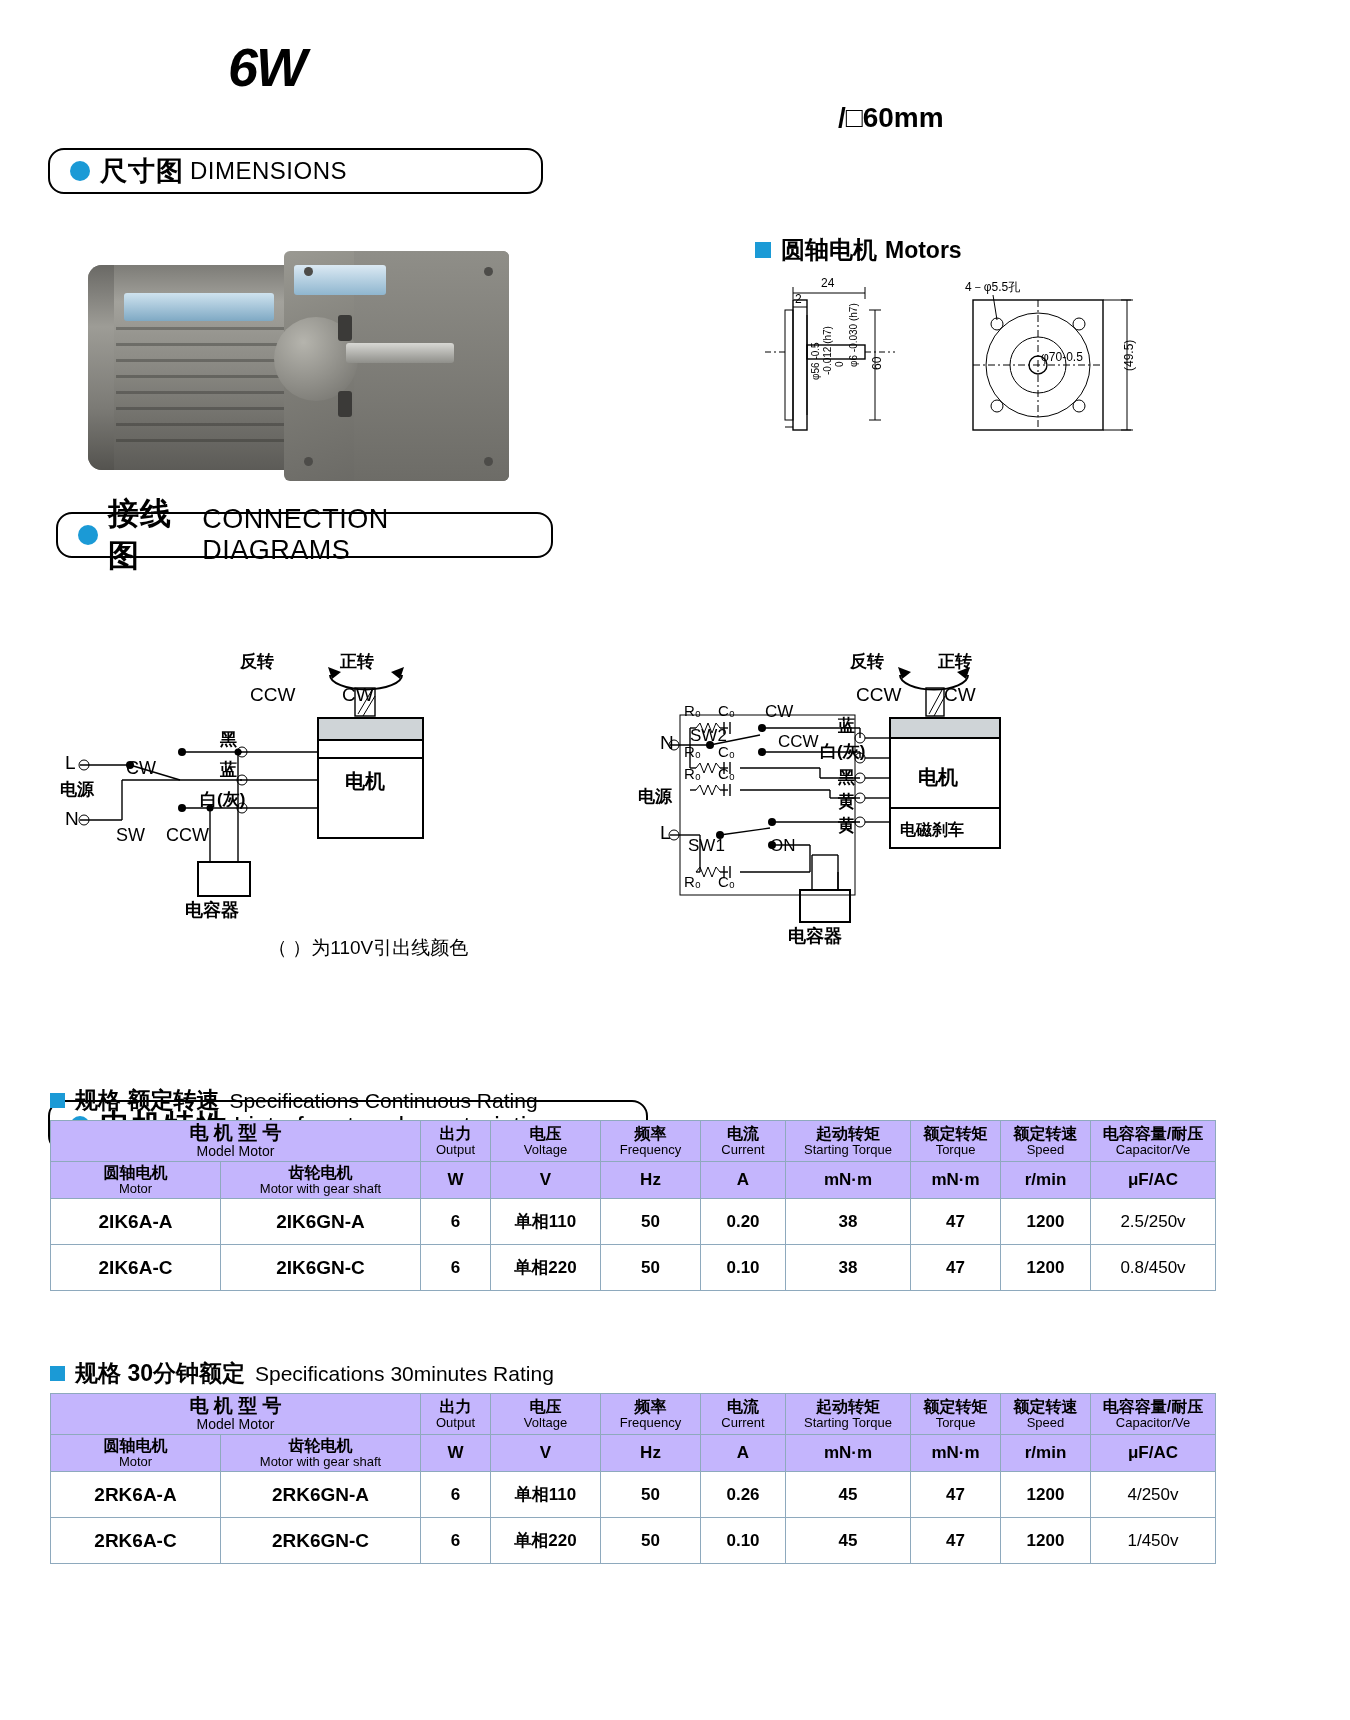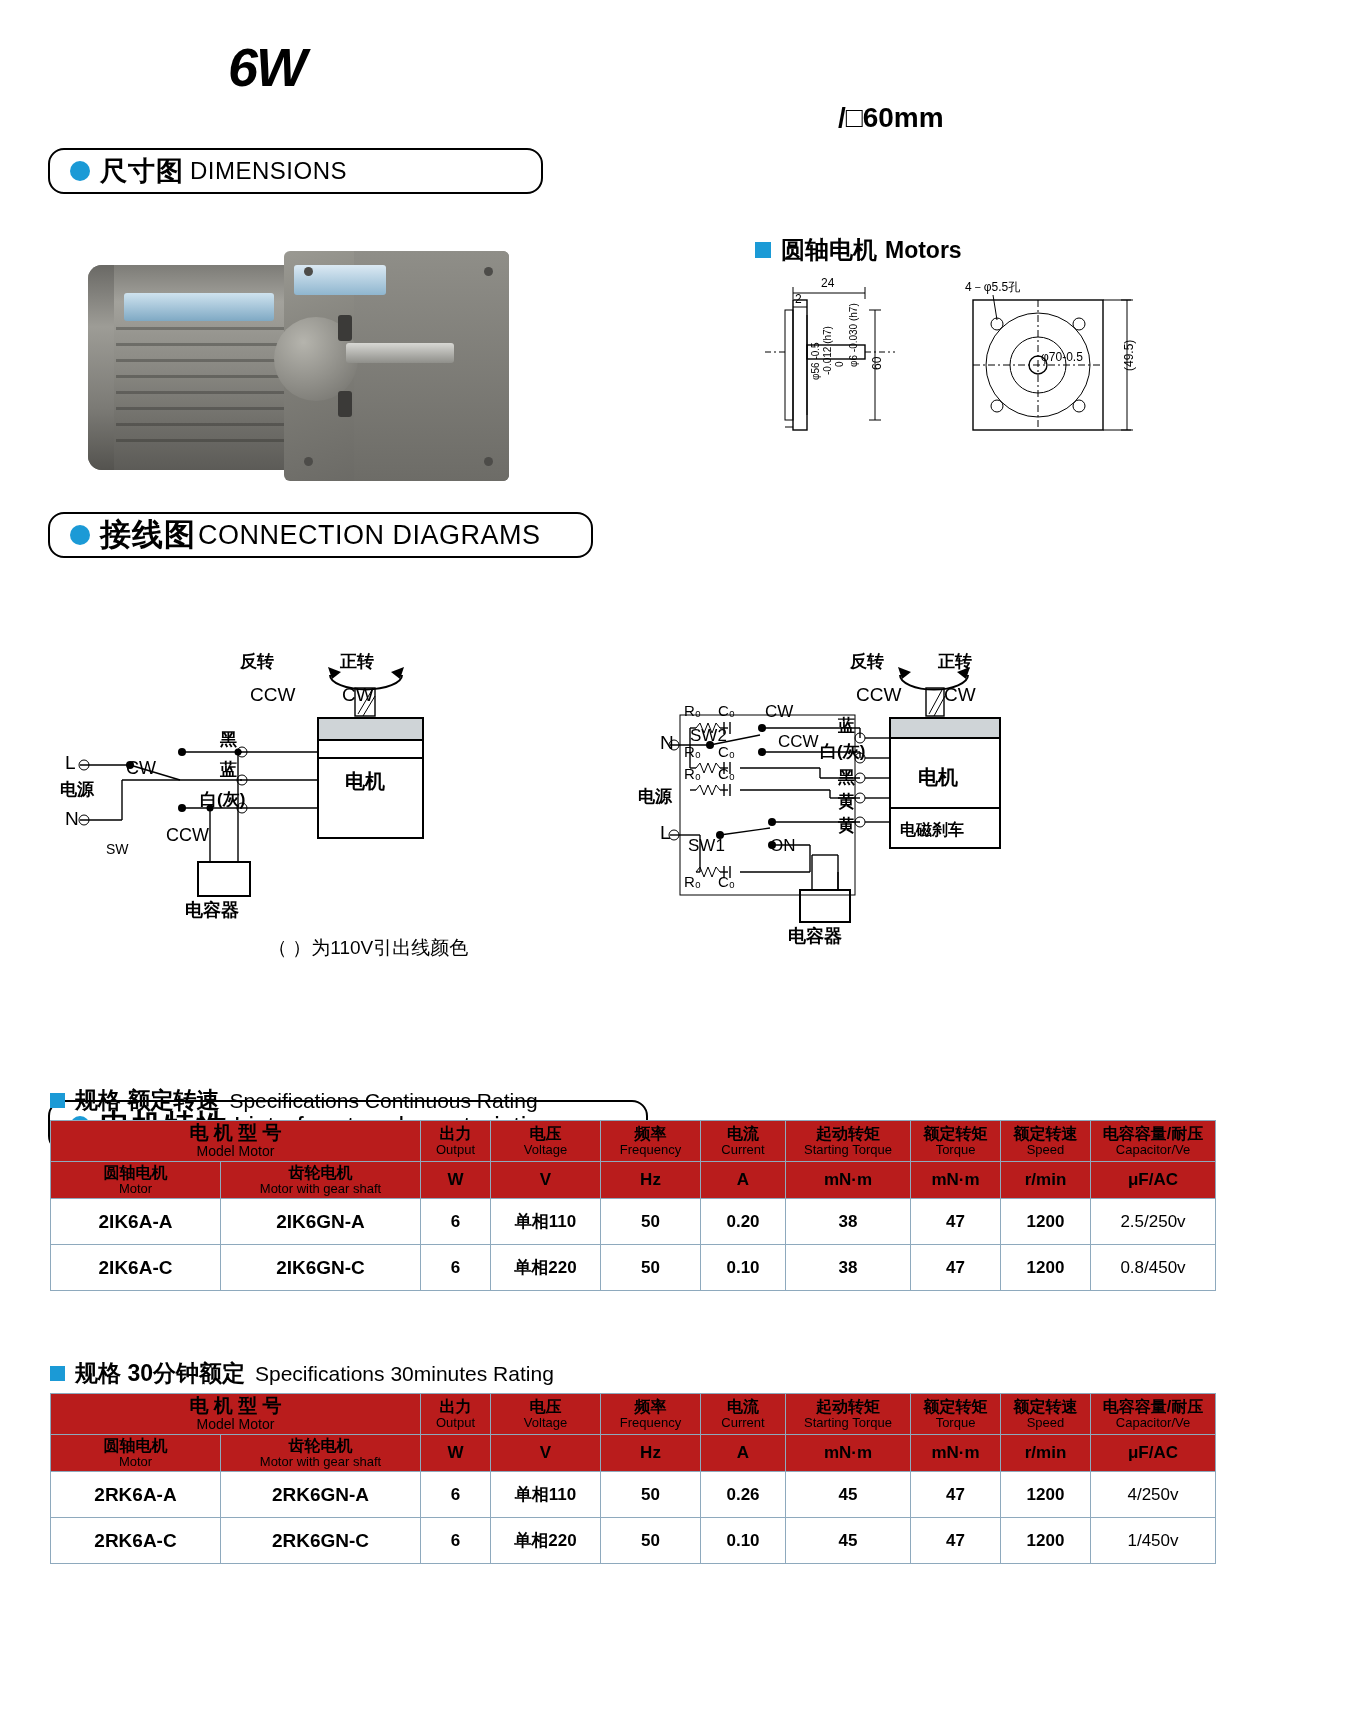--- a/index.html
+++ b/index.html
@@ -39,21 +39,21 @@
     background:#fff;
   }
   .dot{
     width:20px;height:20px;border-radius:50%;
     background:#1b9ad6;margin-right:10px;flex:0 0 auto;
   }
   .sec-cn{font-size:27px;font-weight:bold;letter-spacing:1px;}
   .sec-en{font-size:24px;font-weight:normal;margin-left:6px;letter-spacing:0.5px;}
 
   #sec-dimensions{left:48px;top:148px;width:495px;}
-  #sec-connection{left:48px;top:512px;width:545px;}
+  #sec-connection{left:56px;top:512px;width:497px;}
   #sec-characteristics{left:48px;top:1100px;width:600px;height:52px;}
   #sec-characteristics .sec-cn{font-size:31px;}
   #sec-characteristics .sec-en{font-size:25px;}
 
   
   .sq-head{position:absolute;display:flex;align-items:center;}
   .sq{width:16px;height:16px;background:#1b9ad6;margin-right:10px;}
   .sq-cn{font-size:24px;font-weight:bold;}
   .sq-en{font-size:23px;font-weight:bold;margin-left:8px;}
   #motors-head{left:755px;top:234px;}
@@ -122,21 +122,21 @@
 
   table.spec{
     position:absolute;border-collapse:collapse;
     font-family:"Liberation Sans", sans-serif;
   }
   table.spec td,table.spec th{
     border:1px solid #8ea9bd;
     text-align:center;vertical-align:middle;
     padding:2px 3px;
   }
-  table.spec thead td{background:#b91c1c;}
+  table.spec thead td{background:#c4b5fd;}
   .hdr-cn{font-size:19px;font-weight:bold;line-height:1.1;display:block;}
   .hdr-en{font-size:14px;font-weight:normal;line-height:1.1;display:block;}
   .hdr-cn-sm{font-size:16px;font-weight:bold;line-height:1.1;display:block;}
   .hdr-en-sm{font-size:13px;font-weight:normal;line-height:1.1;display:block;}
   .unit{font-size:17px;font-weight:bold;}
   .cell-model{font-size:19px;font-weight:bold;}
   .cell-val{font-size:17px;}
   .cell-val-b{font-size:17px;font-weight:bold;}
   #table1{left:50px;top:1120px;}
   #table2{left:50px;top:1393px;}
@@ -295,21 +295,21 @@
       <circle cx="150" cy="168" r="3.5" fill="#000"></circle>
       <circle cx="178" cy="112" r="3.5" fill="#000"></circle>
     </svg>
     <span class="w-label cn" style="left:180px;top:10px;">反转</span>
     <span class="w-label cn" style="left:280px;top:10px;">正转</span>
     <span class="w-label" style="left:190px;top:44px;font-size:19px;">CCW</span>
     <span class="w-label" style="left:282px;top:44px;font-size:19px;">CW</span>
     <span class="w-label" style="left:5px;top:112px;font-size:19px;">L</span>
     <span class="w-label cn" style="left:0px;top:138px;">电源</span>
     <span class="w-label" style="left:5px;top:168px;font-size:19px;">N</span>
-    <span class="w-label" style="left:46px;top:185px;font-size:14px;margin-top:16px;">SW</span>
+    <span class="w-label" style="left:56px;top:185px;font-size:18px;">SW</span>
     <span class="w-label" style="left:66px;top:118px;font-size:18px;">CW</span>
     <span class="w-label" style="left:106px;top:185px;font-size:18px;">CCW</span>
     <span class="w-label cn" style="left:160px;top:88px;">黑</span>
     <span class="w-label cn" style="left:160px;top:118px;">蓝</span>
     <span class="w-label cn" style="left:140px;top:148px;">白(灰)</span>
     <span class="w-label cn" style="left:285px;top:128px;font-size:20px;">电机</span>
     <span class="w-label cn" style="left:125px;top:258px;font-size:18px;">电容器</span>
   </div>
 
   <div class="note110">（ ）为110V引出线颜色</div>

